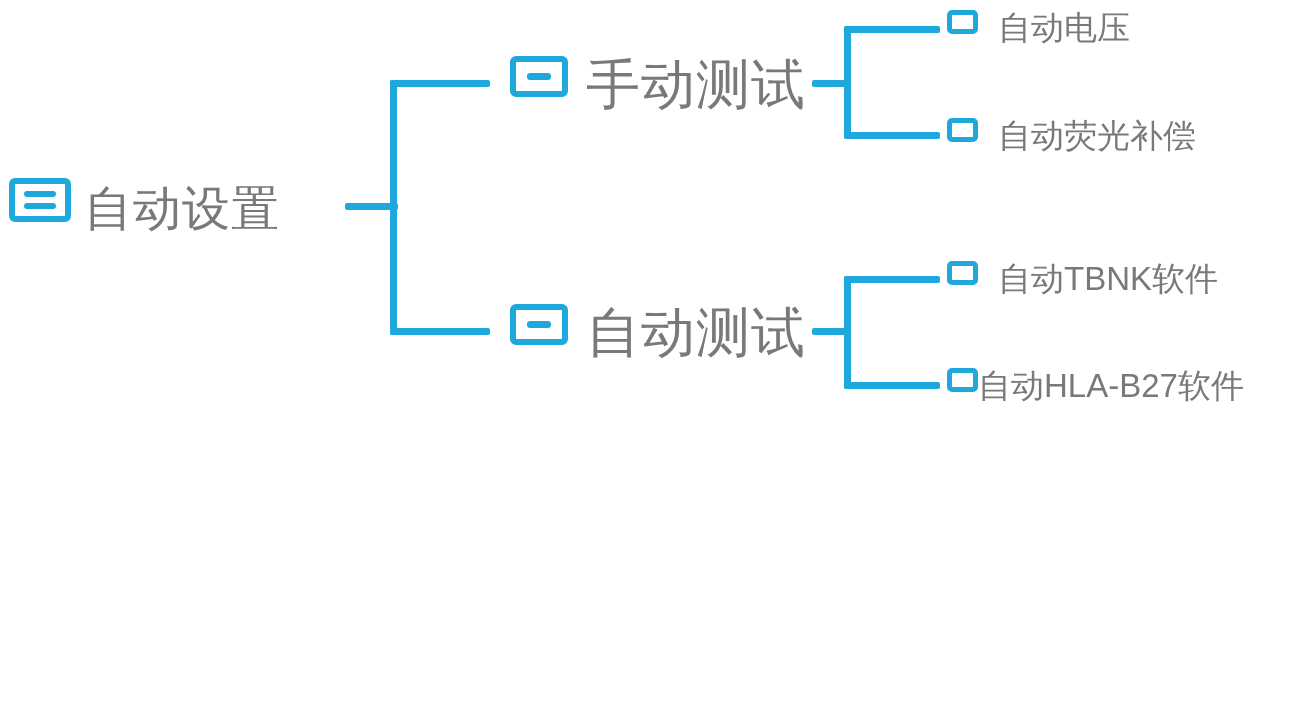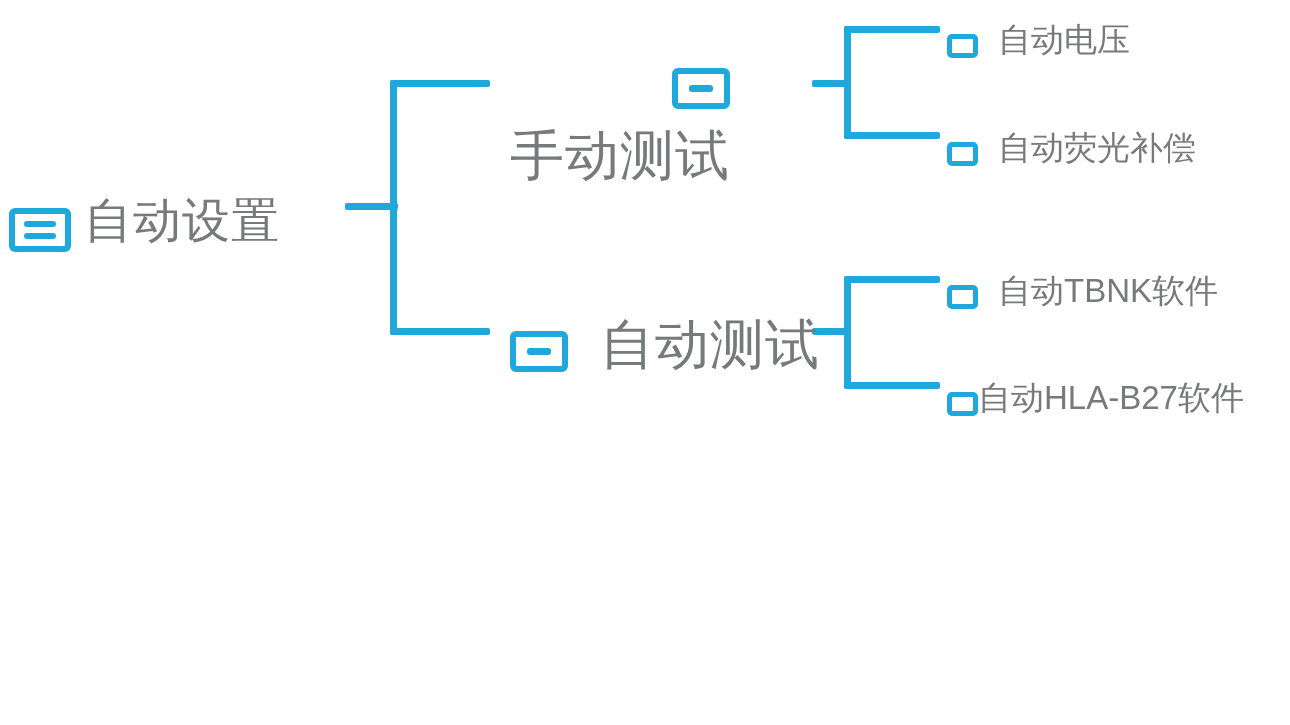--- a/index.html
+++ b/index.html
@@ -22,23 +22,22 @@
   
   .line{
     position:absolute;
     background:var(--accent);
     border-radius:2px;
   }
   
   .node{
     position:absolute;
     display:flex;
-    align-items:flex-end;
+    align-items:flex-start;
     white-space:nowrap;
-    margin-top:12px;
   }
   .label{
     color:var(--text);
     line-height:1;
   }
   .root-label{font-size:48px;letter-spacing:1px;line-height:62px;}
   .branch-label{font-size:54px;letter-spacing:1px;line-height:56px;}
   .leaf-label{font-size:33px;line-height:36px;}
   
   .icon-rect{
@@ -52,22 +51,22 @@
     align-items:center;
     flex:0 0 auto;
   }
   .root-icon{width:62px;height:44px;gap:6px;}
   .root-icon i{display:block;width:32px;height:6px;background:var(--accent);border-radius:3px;}
   .branch-icon{width:58px;height:41px;}
   .branch-icon i{display:block;width:24px;height:7px;background:var(--accent);border-radius:3px;}
   .leaf-icon{width:31px;height:24px;border-width:5px;border-radius:5px;}
   
   .node-root{left:9px;top:178px;gap:13px;height:62px;}
-  .node-branch-manual{left:510px;top:56px;gap:18px;height:56px;flex-direction:column;}
-  .node-branch-auto{left:510px;top:304px;gap:32px;height:56px;}
+  .node-branch-manual{left:510px;top:56px;gap:18px;height:56px;}
+  .node-branch-auto{left:510px;top:304px;gap:18px;height:56px;}
   .node-leaf-1{left:947px;top:10px;gap:20px;height:36px;}
   .node-leaf-2{left:947px;top:118px;gap:20px;height:36px;}
   .node-leaf-3{left:947px;top:261px;gap:20px;height:36px;}
   .node-leaf-4{left:947px;top:368px;height:36px;}
 </style>
 </head>
 <body>
 
 <div class="canvas">
 

